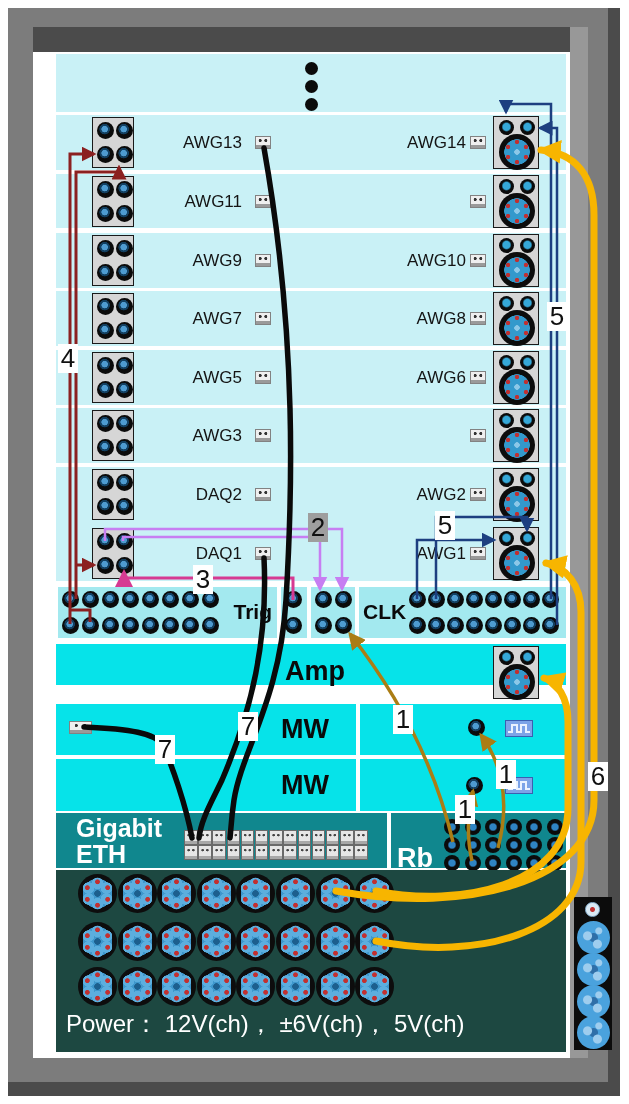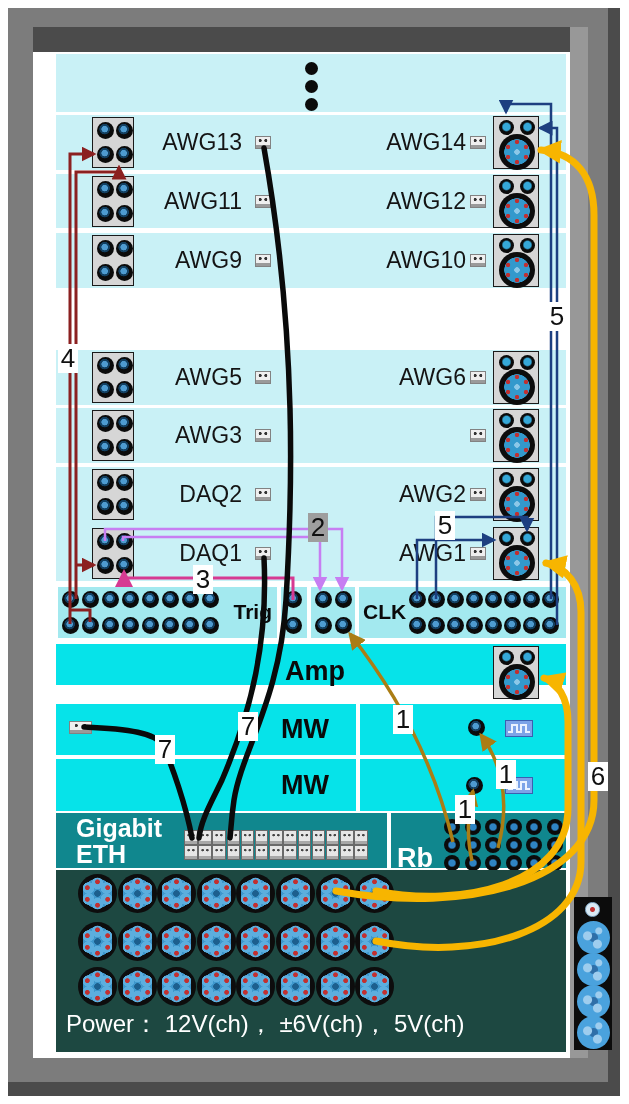--- a/index.html
+++ b/index.html
@@ -66,21 +66,21 @@
       linear-gradient(to top,#a8a8a8 0 3px,rgba(0,0,0,0) 3px);}
   .strip-conn{width:33px;height:33px;border-radius:50%;
     background:
       radial-gradient(circle at 32% 45%,#9ecdee 0 4px,rgba(0,0,0,0) 5px),
       radial-gradient(circle at 66% 30%,#9ecdee 0 3px,rgba(0,0,0,0) 4px),
       radial-gradient(circle at 62% 70%,#9ecdee 0 4px,rgba(0,0,0,0) 5px),
       radial-gradient(circle at 50% 50%,#2f6fa8 0 4px,#4aa2dd 5px);}
   .strip-top-conn{width:15px;height:15px;border-radius:50%;border:1px solid #8fb8d8;
     background:radial-gradient(circle,#c03030 0 2px,#d9e9f4 3px);}
   
-  .mlabel{position:absolute;top:0;height:55px;line-height:55px;font-size:23px;color:#141414;}
+  .mlabel{position:absolute;top:0;height:55px;line-height:55px;font-size:17px;color:#141414;}
   .llabel{left:60px;width:126px;text-align:right;}
   .rlabel{left:262px;width:148px;text-align:right;}
   .bus-label{position:absolute;font-size:21px;font-weight:bold;color:#0a0a0a;}
   .center-label{position:absolute;left:184px;width:150px;text-align:center;font-size:27px;font-weight:bold;color:#0a0a0a;}
   .white-label{color:#fff;font-weight:bold;}
   .lab{position:absolute;width:20px;height:29px;background:#fff;color:#101010;font-size:26px;
        line-height:29px;text-align:center;}
   .lab-gray{background:#9e9e9e;}
   .dotrow{display:flex;gap:3px;}
   .flexcol{display:flex;flex-direction:column;}
@@ -121,38 +121,54 @@
   </div>
   <div class="row" style="top:174px;height:54px;">
     <div class="lmod">
       <i class="d17" style="left:4px;top:4px;"></i>
         <i class="d17" style="left:23px;top:4px;"></i>
         <i class="d17" style="left:4px;top:28px;"></i>
         <i class="d17" style="left:23px;top:28px;"></i>
     </div>
     <div class="mlabel llabel">AWG11</div>
     <span class="mini-conn" style="left:199px;top:21px;"></span>
-    <div class="mlabel rlabel">AWG12</div>
     <span class="mini-conn" style="left:414px;top:21px;"></span>
     <div class="rmod">
       <i class="d15" style="left:5px;top:3px;"></i>
         <i class="d15" style="left:26px;top:3px;"></i>
         <i class="big-conn"></i>
     </div>
   </div>
   <div class="row" style="top:233px;height:55px;">
     <div class="lmod">
       <i class="d17" style="left:4px;top:4px;"></i>
         <i class="d17" style="left:23px;top:4px;"></i>
         <i class="d17" style="left:4px;top:28px;"></i>
         <i class="d17" style="left:23px;top:28px;"></i>
     </div>
     <div class="mlabel llabel">AWG9</div>
     <span class="mini-conn" style="left:199px;top:21px;"></span>
     <div class="mlabel rlabel">AWG10</div>
+    <span class="mini-conn" style="left:414px;top:21px;"></span>
+    <div class="rmod">
+      <i class="d15" style="left:5px;top:3px;"></i>
+        <i class="d15" style="left:26px;top:3px;"></i>
+        <i class="big-conn"></i>
+    </div>
+  </div>
+  <div class="row" style="top:291px;height:55px;">
+    <div class="lmod">
+      <i class="d17" style="left:4px;top:4px;"></i>
+        <i class="d17" style="left:23px;top:4px;"></i>
+        <i class="d17" style="left:4px;top:28px;"></i>
+        <i class="d17" style="left:23px;top:28px;"></i>
+    </div>
+    <div class="mlabel llabel">AWG7</div>
+    <span class="mini-conn" style="left:199px;top:21px;"></span>
+    <div class="mlabel rlabel">AWG8</div>
     <span class="mini-conn" style="left:414px;top:21px;"></span>
     <div class="rmod">
       <i class="d15" style="left:5px;top:3px;"></i>
         <i class="d15" style="left:26px;top:3px;"></i>
         <i class="big-conn"></i>
     </div>
   </div>
   <div class="row" style="top:350px;height:55px;">
     <div class="lmod">
       <i class="d17" style="left:4px;top:4px;"></i>

